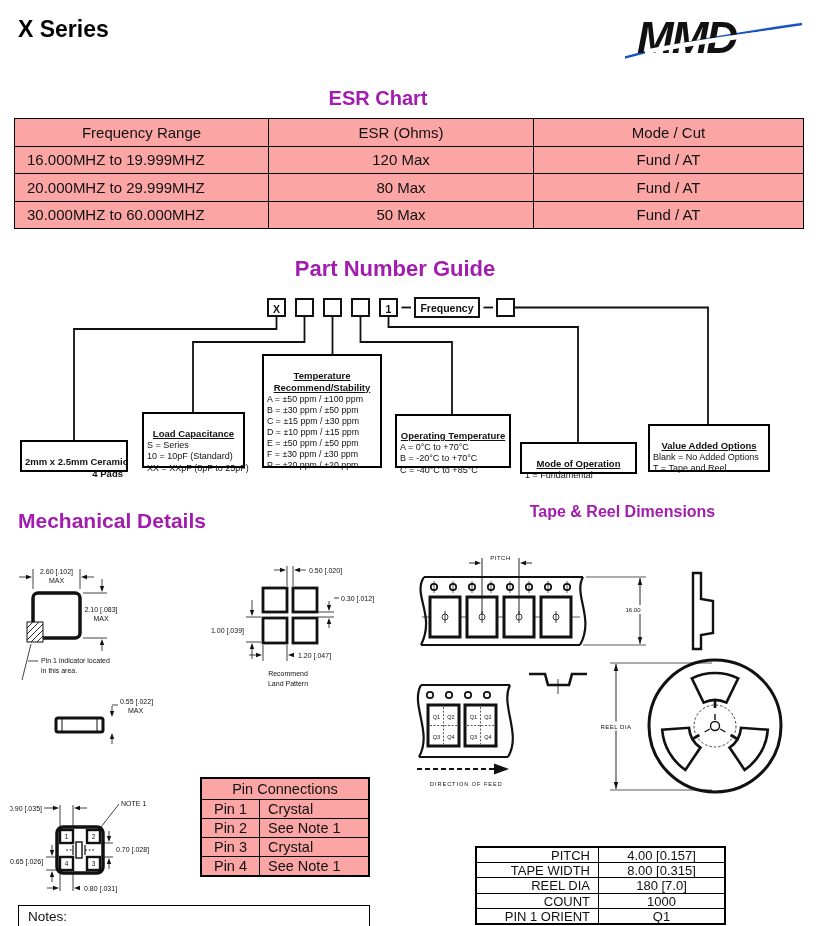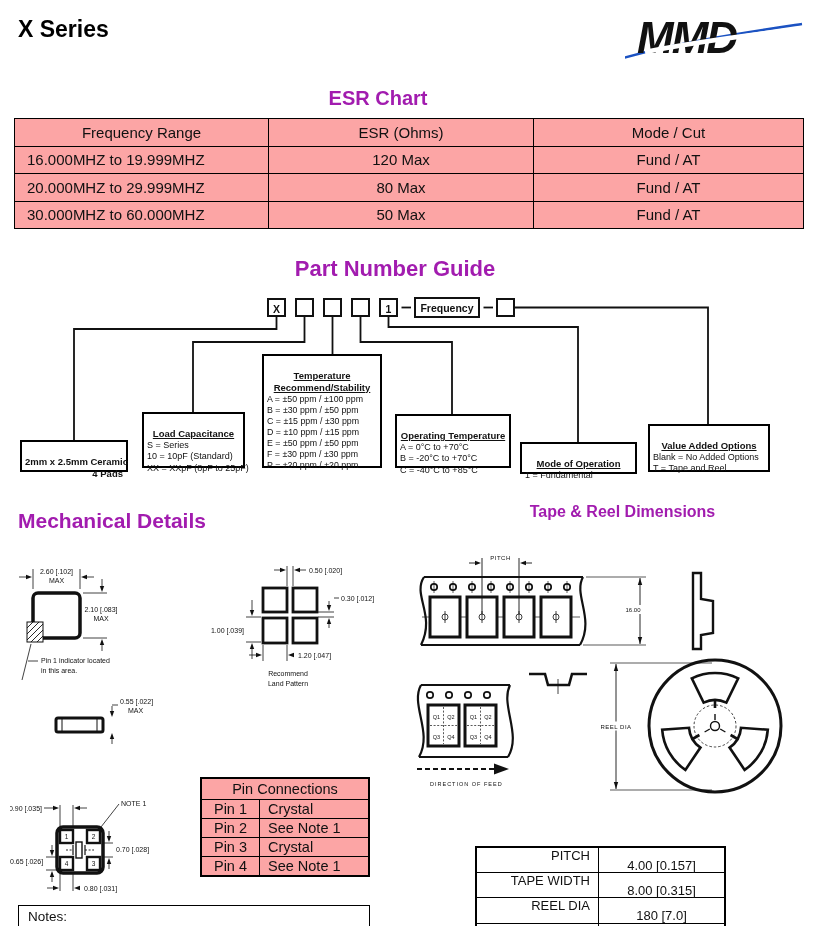--- a/index.html
+++ b/index.html
@@ -26,21 +26,21 @@
   .pc-title{text-align:center;border-bottom:1.6px solid #000;padding:2px 0;}
   .pc-row{display:flex;}
   .pc-row + .pc-row{border-top:1.5px solid #000;}
   .pc-c1{width:57px;text-align:center;border-right:1.5px solid #000;padding:1px 0;}
   .pc-c2{flex:1;padding:1px 0 1px 8px;}
   
   .trtable{position:absolute;left:475px;top:846px;width:247px;border:2px solid #000;background:#fff;font-size:13px;}
   .tr-row{display:flex;}
   .tr-row + .tr-row{border-top:1.5px solid #000;}
   .tr-c1{width:113px;text-align:right;padding:1px 8px 0 0;border-right:1.5px solid #000;line-height:13.2px;}
-  .tr-c2{flex:1;text-align:center;padding-top:11px;line-height:13.2px;}
+  .tr-c2{flex:1;text-align:center;padding-top:1px;line-height:13.2px;}
   .notesbox{position:absolute;left:18px;top:905px;width:352px;height:40px;border:1.6px solid #000;
             box-sizing:border-box;font-size:13.5px;padding:3px 0 0 9px;background:#fff;}
   svg text{font-family:"Liberation Sans",sans-serif;fill:#111;}
 </style>
 </head>
 <body>
 
 <div class="page-title">X Series</div>
 <svg class="abs" style="left:625px;top:11px;" width="178" height="52" viewBox="0 0 178 52">
   <path d="M-2,47 C60,30 130,20 177,13" stroke="#1b52c2" stroke-width="2.4" fill="none"></path>
@@ -473,20 +473,24 @@
   </div>
   <div class="tr-row">
     <div class="tr-c1">TAPE WIDTH</div>
     <div class="tr-c2">8.00 [0.315]</div>
   </div>
   <div class="tr-row">
     <div class="tr-c1">REEL DIA</div>
     <div class="tr-c2">180 [7.0]</div>
   </div>
   <div class="tr-row">
+    <div class="tr-c1">COUNT</div>
+    <div class="tr-c2">1000</div>
+  </div>
+  <div class="tr-row">
     <div class="tr-c1">PIN 1 ORIENT</div>
     <div class="tr-c2">Q1</div>
   </div>
 </div>
 
 <div class="notesbox">
   <span>Notes:</span>
 </div>
 
 </body></html>

